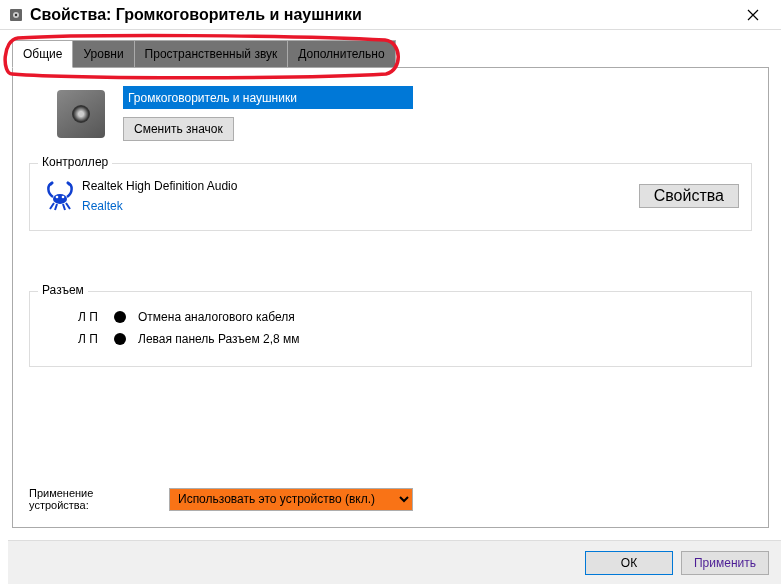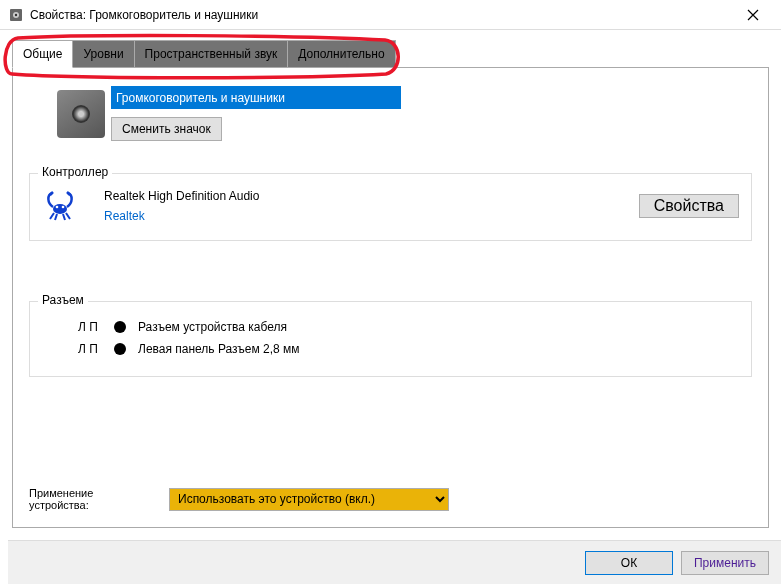--- a/index.html
+++ b/index.html
@@ -21,21 +21,21 @@
       border-bottom: 1px solid #ddd;
     }
     .title-icon {
       width: 16px;
       height: 16px;
       margin-right: 6px;
       display: flex;
       align-items: center;
       justify-content: center;
     }
-    .title-text { flex: 1; font-size: 12px; color: #000; }
+    .title-text { flex: 1; font-size: 16px; color: #000; font-weight: bold; }
     .close-btn {
       width: 40px;
       height: 28px;
       display: flex;
       align-items: center;
       justify-content: center;
       font-size: 14px;
       cursor: pointer;
     }
     .content {
@@ -76,22 +76,22 @@
       border: 1px solid #aaa;
       border-top: none;
       padding: 18px 16px;
       background: #fff;
       height: 460px;
       position: relative;
     }
     .device-row {
       display: flex;
       align-items: flex-start;
-      gap: 6px;
-      margin-bottom: 32px;
+      gap: 18px;
+      margin-bottom: 22px;
     }
     .device-icon {
       width: 48px;
       height: 48px;
       background: linear-gradient(145deg, #888, #555);
       border-radius: 4px;
       display: flex;
       align-items: center;
       justify-content: center;
       margin-top: 4px;
@@ -133,21 +133,21 @@
       position: absolute;
       top: -9px;
       left: 8px;
       background: #fff;
       padding: 0 4px;
       font-size: 12px;
     }
     .controller-row {
       display: flex;
       align-items: center;
-      gap: 26px;
+      gap: 4px;
     }
     .crab-icon {
       width: 36px;
       height: 36px;
       display: flex;
       align-items: center;
       justify-content: center;
     }
     .controller-text { flex: 1; }
     .controller-name { font-size: 12px; color: #000; margin-bottom: 6px; }
@@ -180,26 +180,26 @@
       position: absolute;
       bottom: 16px;
       left: 16px;
       right: 16px;
       display: flex;
       align-items: center;
       gap: 40px;
     }
     .usage-label { font-size: 11px; width: 100px; }
     .usage-select {
-      width: 280px;
+      width: 244px;
       height: 23px;
       border: 1px solid #adadad;
       font-size: 12px;
       padding: 0 4px;
-      background: #eab308;
+      background: #f97316;
     }
     .footer {
       position: absolute;
       bottom: 0;
       right: 0;
       left: 8px;
       height: 44px;
       background: #f0f0f0;
       border-top: 1px solid #ddd;
       display: flex;
@@ -280,21 +280,21 @@
         </div>
         <button class="props-btn">Свойства</button>
       </div>
     </fieldset>
 
     <fieldset class="group jack-group">
       <span class="group-title">Разъем</span>
       <div class="jack-row">
         <span class="jack-lr">Л П</span>
         <span class="jack-dot"></span>
-        <span class="jack-label">Разъем устройства кабеля</span>
+        <span class="jack-label">Отмена аналогового кабеля</span>
       </div>
       <div class="jack-row">
         <span class="jack-lr">Л П</span>
         <span class="jack-dot"></span>
         <span class="jack-label">Левая панель Разъем 2,8 мм</span>
       </div>
     </fieldset>
 
     <div class="usage-row">
       <span class="usage-label">Применение устройства:</span>

